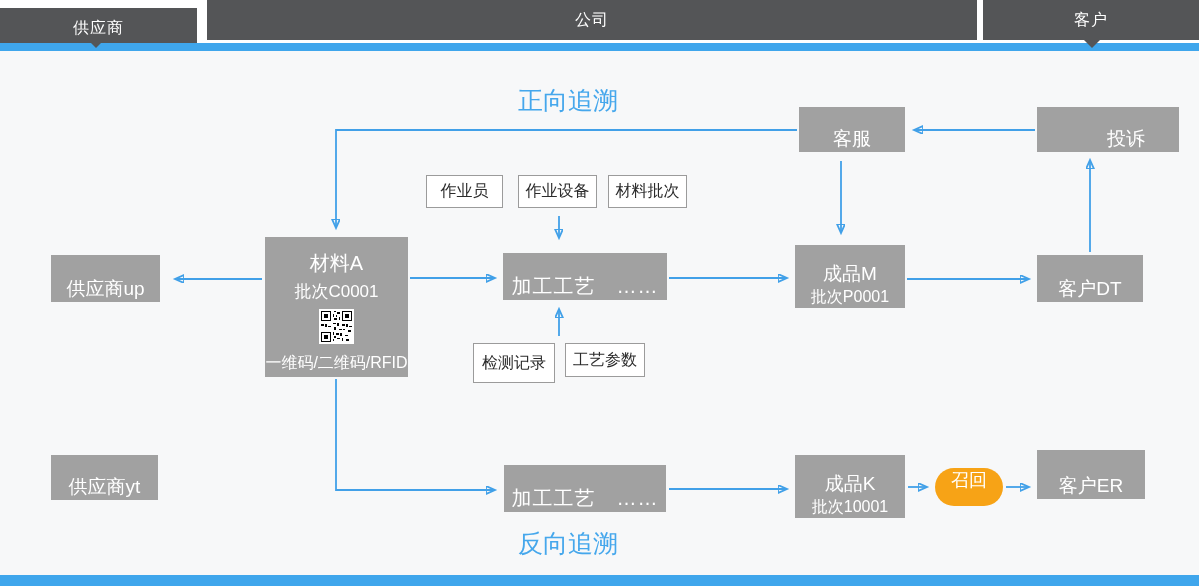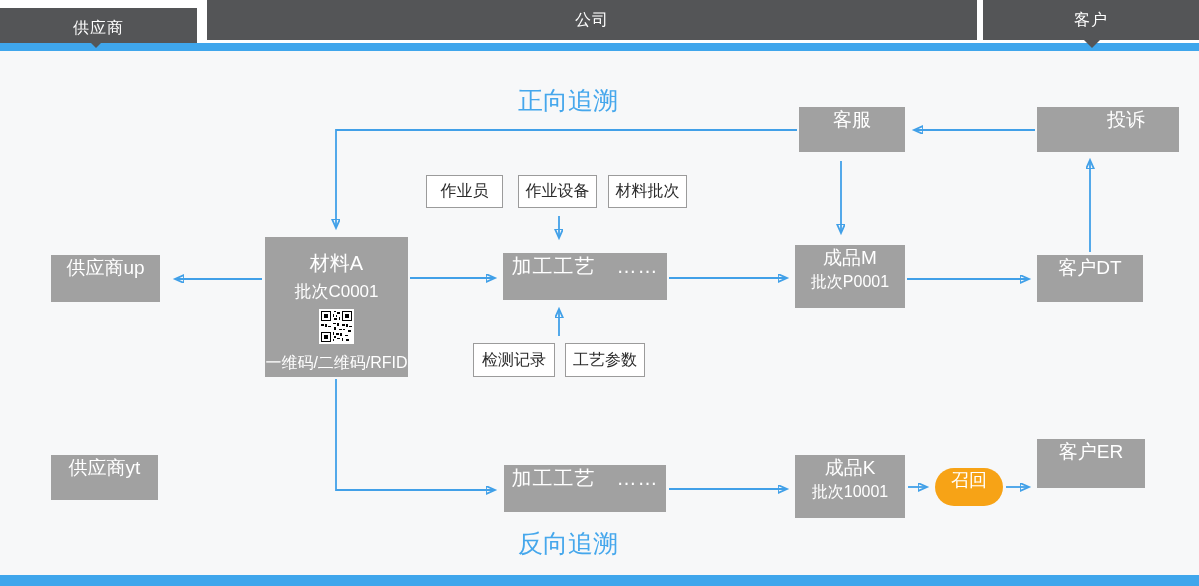--- a/index.html
+++ b/index.html
@@ -13,21 +13,21 @@
   .lane-pointer{position:absolute;top:39px;width:0;height:0;z-index:3;
         border-left:9px solid transparent;border-right:9px solid transparent;border-top:9px solid #545557;}
   .blue-bar-top{position:absolute;left:0;top:43px;width:1199px;height:8px;background:#3fa6ec;z-index:2;}
   .blue-bar-bottom{position:absolute;left:0;top:575px;width:1199px;height:11px;background:#3fa6ec;}
 
   
   .flow-title{position:absolute;width:220px;text-align:center;font-size:25px;font-weight:500;color:#45a7ec;}
 
   
   .node{position:absolute;background:#a1a1a1;color:#ffffff;display:flex;flex-direction:column;
-        align-items:center;justify-content:flex-start;text-align:center;}
+        align-items:center;justify-content:flex-end;text-align:center;}
   .node .t1{font-size:19px;line-height:1.35;}
   .node .t2{font-size:16px;line-height:1.35;}
   .node-label{font-size:19px;}
   .node-label-lg{font-size:20px;letter-spacing:1px;}
 
   
   .material-node{justify-content:flex-start;padding-top:13px;box-sizing:border-box;}
   .material-node .t1{font-size:20px;}
   .material-node .t2{font-size:17px;margin-top:4px;}
   .qr-wrap{background:#ffffff;padding:2px;margin-top:5px;line-height:0;}
@@ -110,21 +110,21 @@
 
   <div class="node" style="left:795px;top:245px;width:110px;height:63px;">
     <span class="t1">成品M</span>
     <span class="t2">批次P0001</span>
   </div>
 
   <div class="node" style="left:1037px;top:255px;width:106px;height:47px;">
     <span class="node-label">客户DT</span>
   </div>
 
-  <div class="tag" style="left:473px;top:343px;width:82px;height:34px;">
+  <div class="tag" style="left:473px;top:343px;width:82px;height:40px;">
     <span>检测记录</span>
   </div>
   <div class="tag" style="left:565px;top:343px;width:80px;height:34px;">
     <span>工艺参数</span>
   </div>
 
   <div class="node" style="left:51px;top:455px;width:107px;height:45px;">
     <span class="node-label">供应商yt</span>
   </div>
 
@@ -134,21 +134,21 @@
 
   <div class="node" style="left:795px;top:455px;width:110px;height:63px;">
     <span class="t1">成品K</span>
     <span class="t2">批次10001</span>
   </div>
 
   <div class="pill" style="left:935px;top:468px;width:68px;height:38px;">
     <span>召回</span>
   </div>
 
-  <div class="node" style="left:1037px;top:439px;width:108px;height:49px;">
+  <div class="node" style="left:1037px;top:450px;width:108px;height:49px;">
     <span class="node-label">客户ER</span>
   </div>
 
   <svg class="arrows">
     <defs>
       <marker id="ah" markerWidth="12" markerHeight="10" refX="8" refY="4" orient="auto" markerUnits="userSpaceOnUse">
         <path d="M0,0 L9,4 L0,8 z" fill="#41a0e8" stroke="none"></path>
       </marker>
     </defs>
     <line x1="262" y1="279" x2="176" y2="279" marker-end="url(#ah)"></line>

